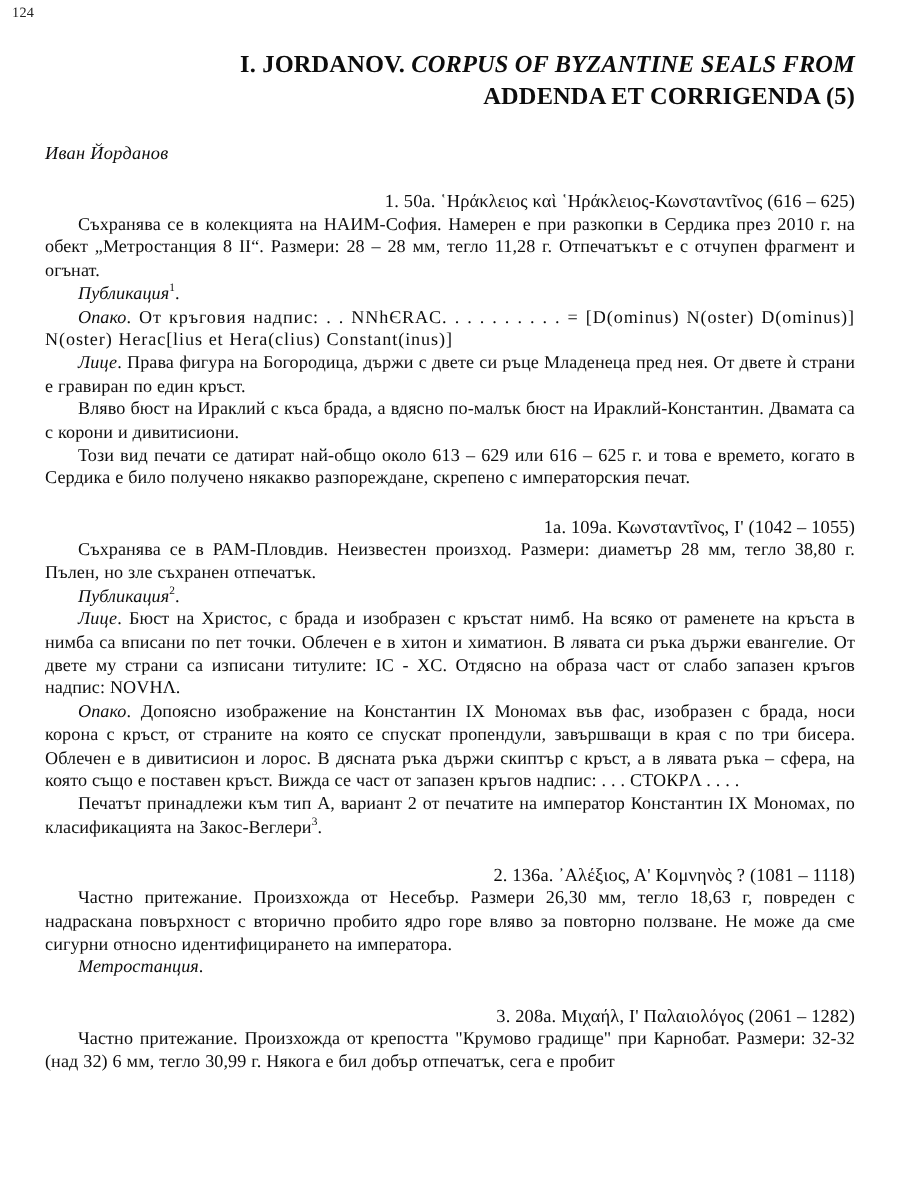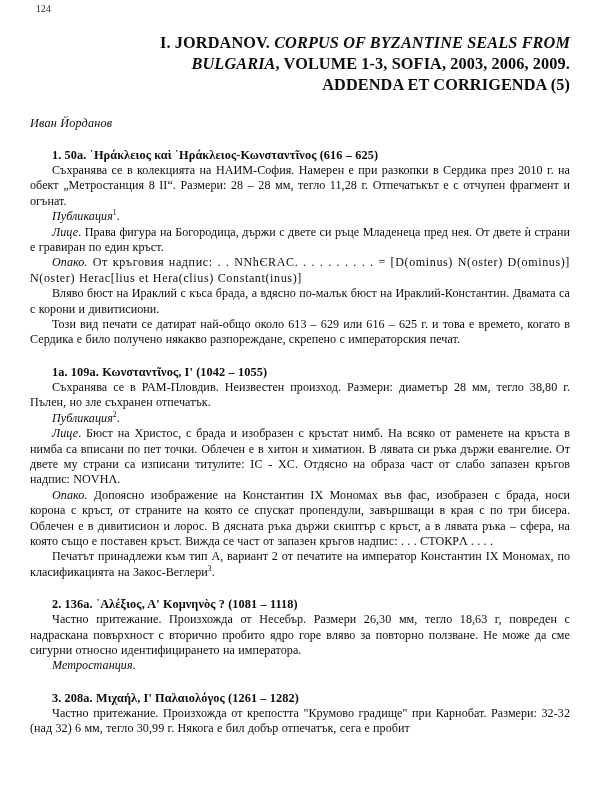--- a/index.html
+++ b/index.html
@@ -21,21 +21,20 @@
     box-sizing: border-box;
     padding: 6px 30px 0 30px;
   }
   .folio {
     position: absolute;
     top: 4px;
     left: 8px;
     font-size: 9.5px;
     letter-spacing: 0.2px;
     color: #222;
-    margin-left: 28px;
   }
   .title-block {
     text-align: right;
     margin-top: 26px;
   }
   .title-line {
     font-weight: bold;
     font-size: 16.3px;
     line-height: 21px;
     letter-spacing: 0.1px;
@@ -47,25 +46,26 @@
     text-align: left;
     font-style: italic;
     font-size: 12.2px;
     margin-top: 21px;
     letter-spacing: 0.2px;
   }
   .section {
     margin-top: 16px;
   }
   .entry-head {
-    font-weight: bold;
+    font-weight: normal;
     font-size: 12.3px;
     line-height: 16px;
     text-indent: 22px;
     letter-spacing: 0.1px;
+    text-align: right;
   }
   p.body {
     margin: 0;
     font-size: 12.1px;
     line-height: 15.4px;
     text-align: justify;
     text-indent: 22px;
     letter-spacing: 0.05px;
     word-spacing: 0.2px;
   }
@@ -85,49 +85,48 @@
 </style>
 </head>
 <body>
 
 <div class="page">
 
   <div class="folio">124</div>
 
   <div class="title-block">
     <div class="title-line"><span>I. JORDANOV. </span><span class="it">CORPUS OF BYZANTINE SEALS FROM</span></div>
-    <div class="title-line"><span class="it">BULGARIA</span><span>, VOLUME 1-3, SOFIA, 2003, 2006, 2009.</span></div>
     <div class="title-line">ADDENDA ET CORRIGENDA (5)</div>
   </div>
 
   <div class="author">Иван Йорданов</div>
 
   <div class="section">
     <div class="entry-head gk">1. 50а. ῾Ηράκλειος καὶ ῾Ηράκλειος-Κωνσταντῖνος (616 – 625)</div>
     <p class="body">Съхранява се в колекцията на НАИМ-София. Намерен е при разкопки в Сердика през 2010 г. на обект „Метростанция 8 II“. Размери: 28 – 28 мм, тегло 11,28 г. Отпечатъкът е с отчупен фрагмент и огънат.</p>
     <p class="body"><span class="lead">Публикация</span><span class="sup">1</span><span>.</span></p>
+    <p class="body"><span class="lead">Опако</span><span class="mono-caps">. От кръговия надпис: . . NNhЄRAC. . . . . . . . . .  =  [D(ominus) N(oster) D(ominus)] N(oster) Herac[lius et Hera(clius) Constant(inus)]</span></p>
     <p class="body"><span class="lead">Лице</span><span>. Права фигура на Богородица, държи с двете си ръце Младенеца пред нея. От двете ѝ страни е гравиран по един кръст.</span></p>
-    <p class="body"><span class="lead">Опако</span><span class="mono-caps">. От кръговия надпис: . . NNhЄRAC. . . . . . . . . .  =  [D(ominus) N(oster) D(ominus)] N(oster) Herac[lius et Hera(clius) Constant(inus)]</span></p>
     <p class="body">Вляво  бюст на Ираклий с къса брада, а вдясно по-малък бюст на Ираклий-Константин. Двамата са с корони и дивитисиони.</p>
     <p class="body">Този вид печати се датират най-общо около 613 – 629 или 616 – 625 г. и това е времето,  когато в Сердика е било получено някакво разпореждане, скрепено с императорския печат.</p>
   </div>
 
   <div class="section">
     <div class="entry-head gk">1а. 109а. Κωνσταντῖνος,  Ι' (1042 – 1055)</div>
     <p class="body">Съхранява се в РАМ-Пловдив. Неизвестен произход. Размери:  диаметър 28 мм, тегло 38,80 г. Пълен, но зле съхранен отпечатък.</p>
     <p class="body"><span class="lead">Публикация</span><span class="sup">2</span><span>.</span></p>
     <p class="body"><span class="lead">Лице</span><span>. Бюст на Христос, с брада и изобразен с кръстат нимб. На всяко от раменете на кръста в нимба са вписани по пет точки. Облечен е в хитон и химатион. В лявата си ръка държи евангелие. От двете му страни са изписани титулите: IC - XC. Отдясно на образа част от слабо запазен кръгов надпис: NOVHΛ.</span></p>
     <p class="body"><span class="lead">Опако</span><span>. Допоясно изображение на Константин IX Мономах във фас, изобразен с брада, носи корона с кръст, от страните на която се спускат пропендули, завършващи в края с по три бисера. Облечен е в дивитисион и лорос. В дясната ръка държи скиптър с кръст, а в лявата ръка – сфера, на която също е поставен кръст. Вижда се част от запазен кръгов надпис:    . . . СТОКРΛ . . . .</span></p>
     <p class="body"><span>Печатът принадлежи към тип А, вариант 2 от печатите на император Константин IX Мономах, по класификацията на Закос-Веглери</span><span class="sup">3</span><span>.</span></p>
   </div>
 
   <div class="section">
     <div class="entry-head gk">2. 136а. ᾽Αλέξιος, Α' Κομνηνὸς ? (1081 – 1118)</div>
     <p class="body">Частно притежание. Произхожда от Несебър. Размери 26,30 мм, тегло 18,63 г, повреден с надраскана повърхност с вторично пробито ядро горе вляво за повторно ползване. Не може да сме сигурни относно идентифицирането на императора.</p>
     <p class="body"><span class="lead">Метростанция</span><span>.</span></p>
   </div>
 
   <div class="section">
-    <div class="entry-head gk">3. 208а. Μιχαήλ, Ι' Παλαιολόγος (1261 – 1282)</div>
+    <div class="entry-head gk">3. 208а. Μιχαήλ, Ι' Παλαιολόγος (2061 – 1282)</div>
     <p class="body">Частно притежание. Произхожда от крепостта "Крумово градище" при Карнобат. Размери: 32-32 (над 32) 6 мм, тегло 30,99 г.  Някога е бил добър отпечатък, сега е пробит</p>
   </div>
 
 </div>
 
 </body></html>

